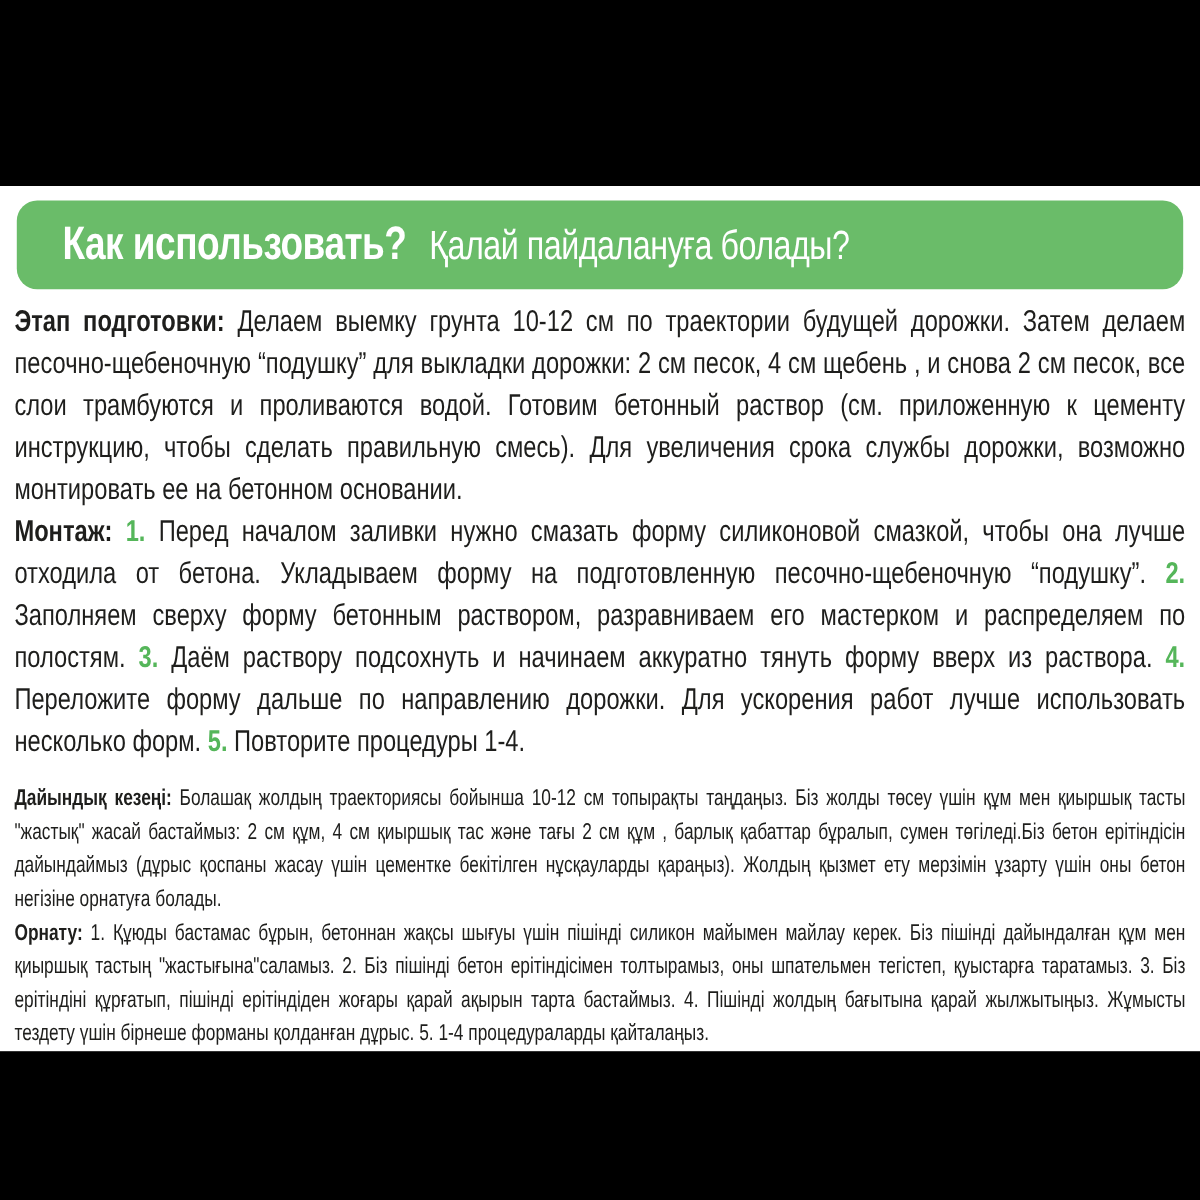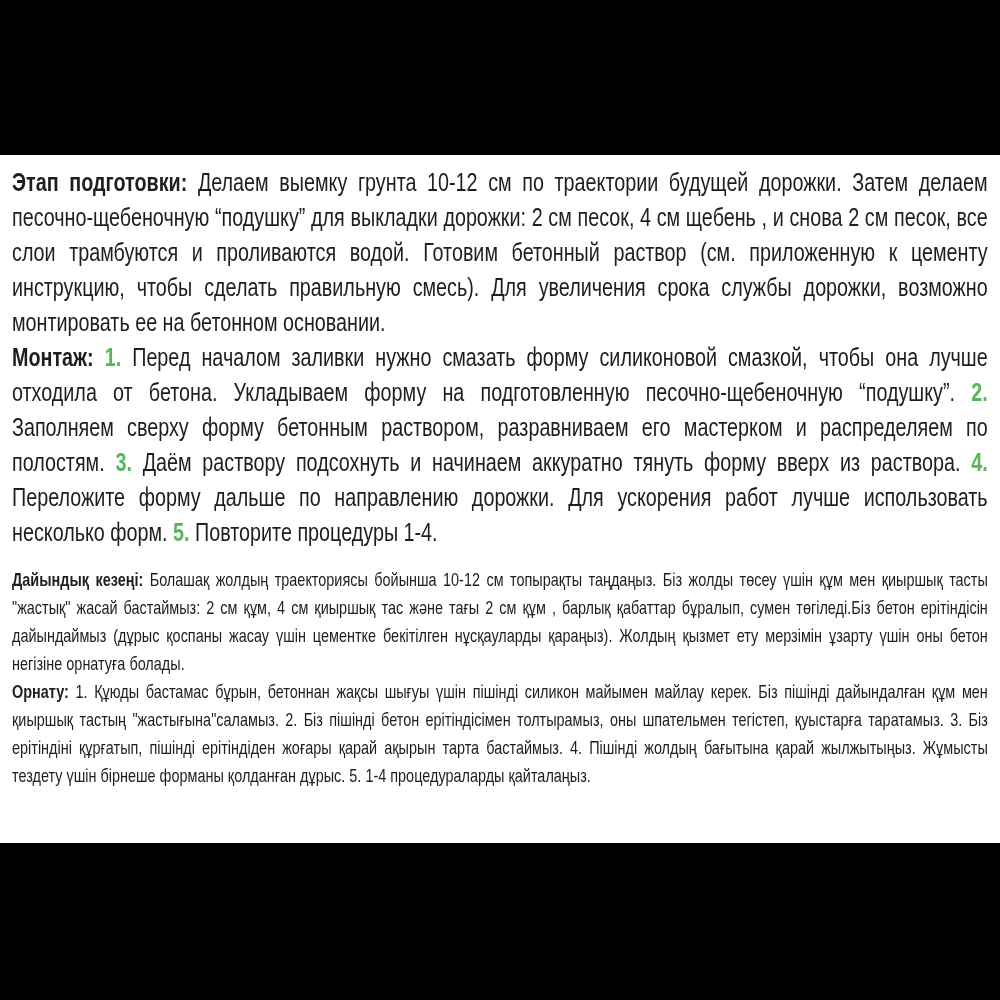--- a/index.html
+++ b/index.html
@@ -76,20 +76,26 @@
   .seg-normal { font-weight: normal; }
   .seg-bold { font-weight: bold; }
   .seg-green { font-weight: bold; color: var(--step-green, #55b65a); }
 </style>
 </head>
 <body>
 
 <div id="page">
   <div class="content-band">
 
+    <div class="banner">
+      <div class="banner-inner">
+        <span class="title-ru">Как использовать?</span>
+        <span class="title-kk">Қалай пайдалануға болады?</span>
+      </div>
+    </div>
 
     <div class="textwrap ru">
       <div class="condense-ru">
         <p class="para ru"><span class="seg-bold">Этап подготовки: </span><span class="seg-normal">Делаем выемку грунта 10-12 см по траектории будущей дорожки. Затем делаем песочно-щебеночную “подушку” для выкладки дорожки: 2 см песок, 4 см щебень , и снова 2 см песок, все слои трамбуются и проливаются водой. Готовим бетонный раствор (см. приложенную к цементу инструкцию, чтобы сделать правильную смесь). Для увеличения срока службы дорожки, возможно монтировать ее на бетонном основании.</span></p>
         <p class="para ru"><span class="seg-bold">Монтаж: </span><span class="seg-green">1. </span><span class="seg-normal">Перед началом заливки нужно смазать форму силиконовой смазкой, чтобы она лучше отходила от бетона. Укладываем форму на подготовленную песочно-щебеночную “подушку”. </span><span class="seg-green">2. </span><span class="seg-normal">Заполняем сверху форму бетонным раствором, разравниваем его мастерком и распределяем по полостям. </span><span class="seg-green">3. </span><span class="seg-normal">Даём раствору подсохнуть и начинаем аккуратно тянуть форму вверх из раствора. </span><span class="seg-green">4. </span><span class="seg-normal">Переложите форму дальше по направлению дорожки. Для ускорения работ лучше использовать несколько форм. </span><span class="seg-green">5. </span><span class="seg-normal">Повторите процедуры 1-4.</span></p>
       </div>
     </div>
 
     <div class="textwrap kk">
       <div class="condense-kk">

